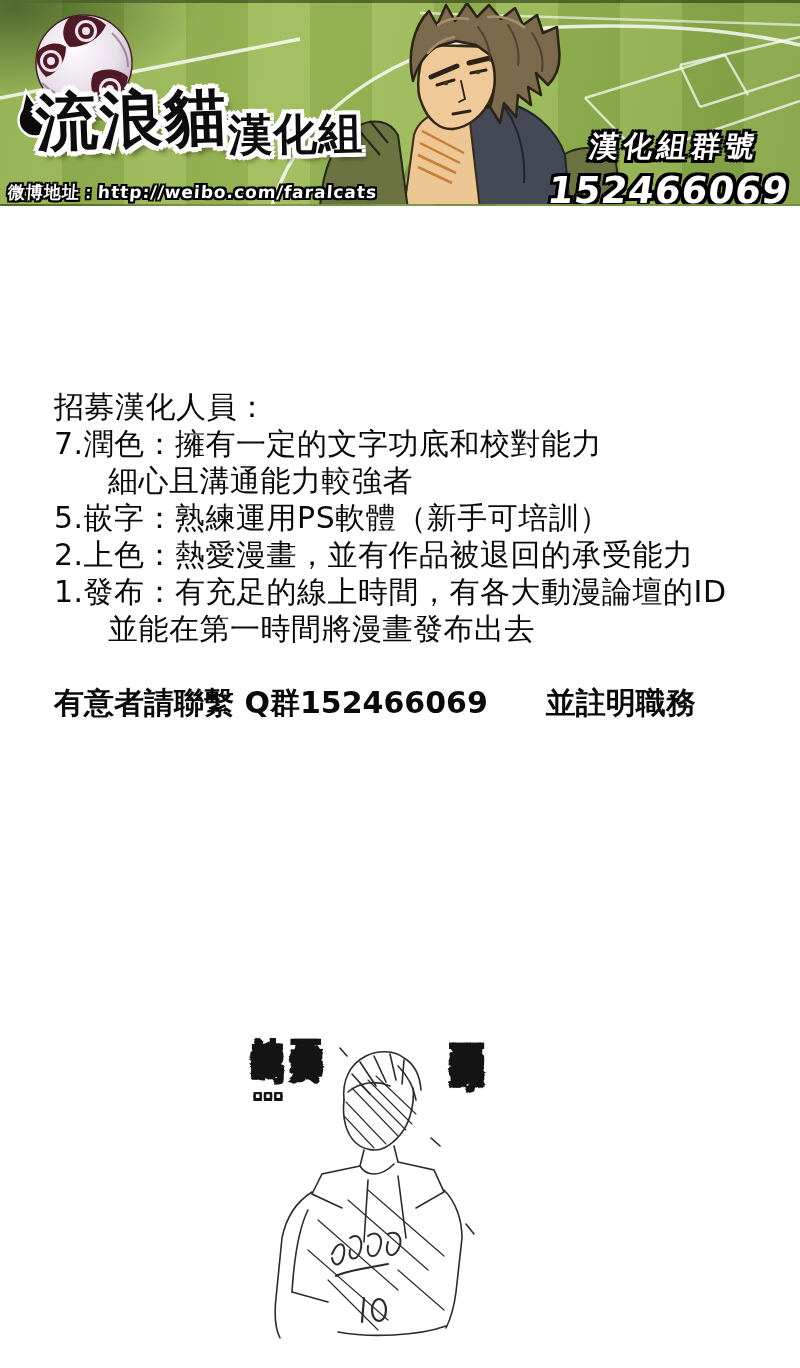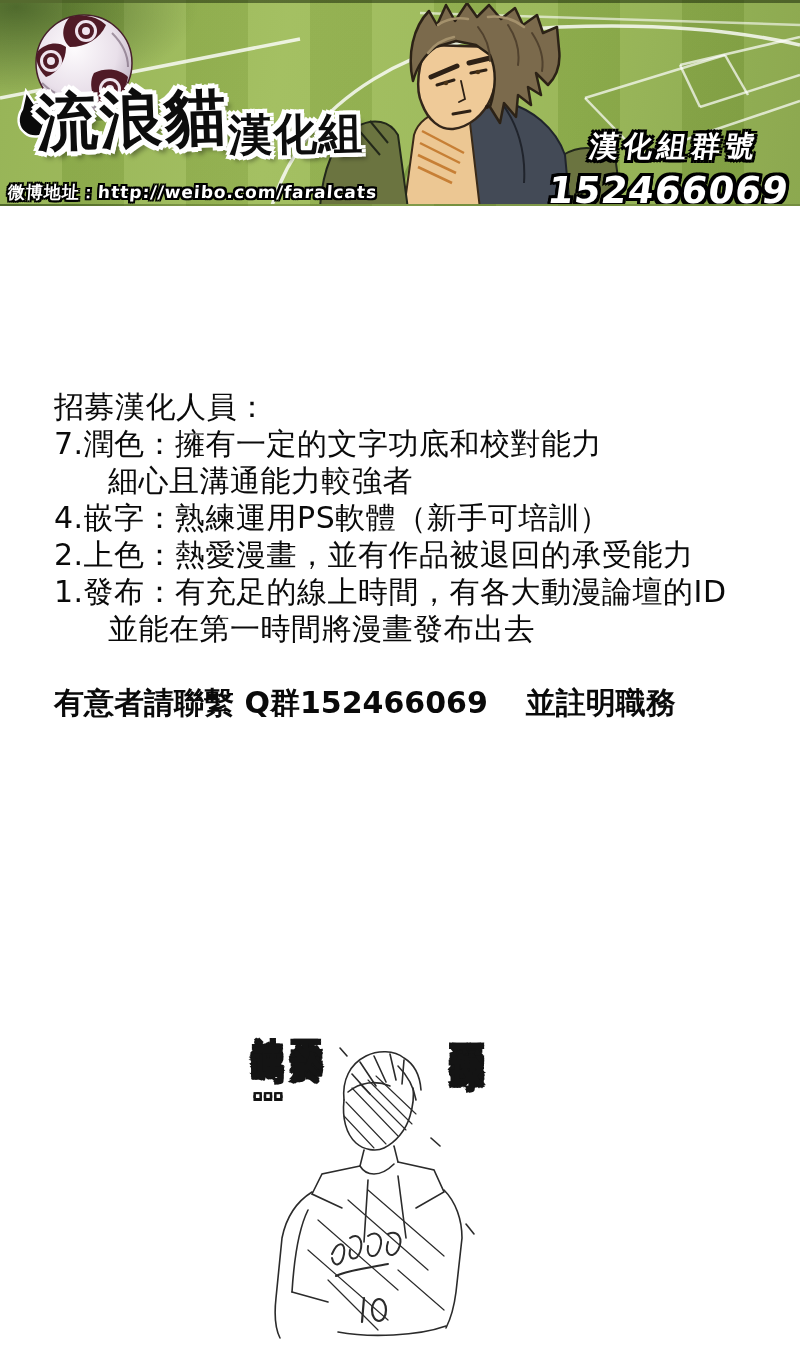--- a/index.html
+++ b/index.html
@@ -56,21 +56,21 @@
   }
 
   
   .recruit { position:absolute; left:54px; top:388px; width:714px; color:#0a0a0a; }
   .recruit .line {
     font-size:30px; font-weight:normal; line-height:37px; white-space:nowrap;
     letter-spacing:0.5px;
   }
   .recruit .indent { margin-left:54px; }
   .contact-line { margin-top:36px; font-size:30px; font-weight:bold; white-space:nowrap; }
-  .contact-line .suffix { margin-left:38px; }
+  .contact-line .suffix { margin-left:58px; }
 
   
   .sketch { position:absolute; left:248px; top:1040px; }
   .vtext {
     position:absolute; writing-mode:vertical-rl; text-orientation:upright;
     font-weight:bold; color:#ffffff; letter-spacing:3px;
     -webkit-text-stroke:2px #141414;
     text-shadow:1.5px 1.5px 0 #141414,-1.5px -1.5px 0 #141414,
       1.5px -1.5px 0 #141414,-1.5px 1.5px 0 #141414;
   }
@@ -202,21 +202,21 @@
     <div class="qq-block">
       <div class="qq-label">漢化組群號</div>
       <div class="qq-number">152466069</div>
     </div>
   </div>
 
   <div class="recruit">
     <div class="line">招募漢化人員：</div>
     <div class="line">7.潤色：擁有一定的文字功底和校對能力</div>
     <div class="line indent">細心且溝通能力較強者</div>
-    <div class="line">4.嵌字：熟練運用PS軟體（新手可培訓）</div>
+    <div class="line">5.嵌字：熟練運用PS軟體（新手可培訓）</div>
     <div class="line">2.上色：熱愛漫畫，並有作品被退回的承受能力</div>
     <div class="line">1.發布：有充足的線上時間，有各大動漫論壇的ID</div>
     <div class="line indent">並能在第一時間將漫畫發布出去</div>
     <div class="contact-line">
       <span>有意者請聯繫 Q群</span><span>152466069</span><span class="suffix">並註明職務</span>
     </div>
   </div>
 
   <svg class="sketch" width="230" height="302" viewBox="0 0 230 302">
     <g fill="none" stroke="#2b2b2b" stroke-width="1.6" stroke-linecap="round">

